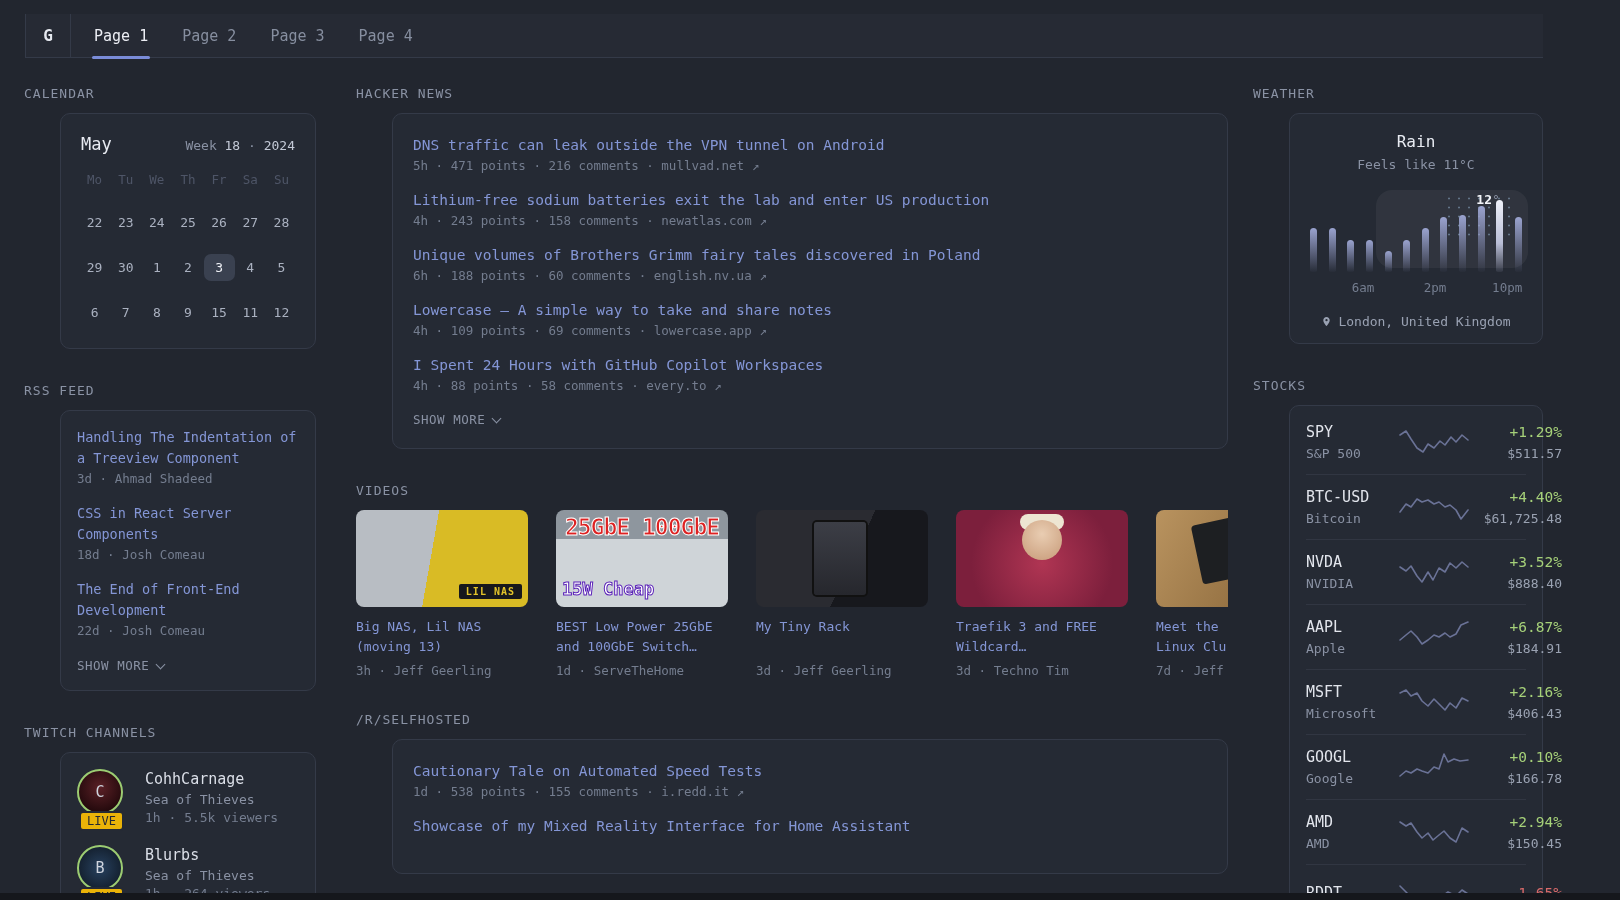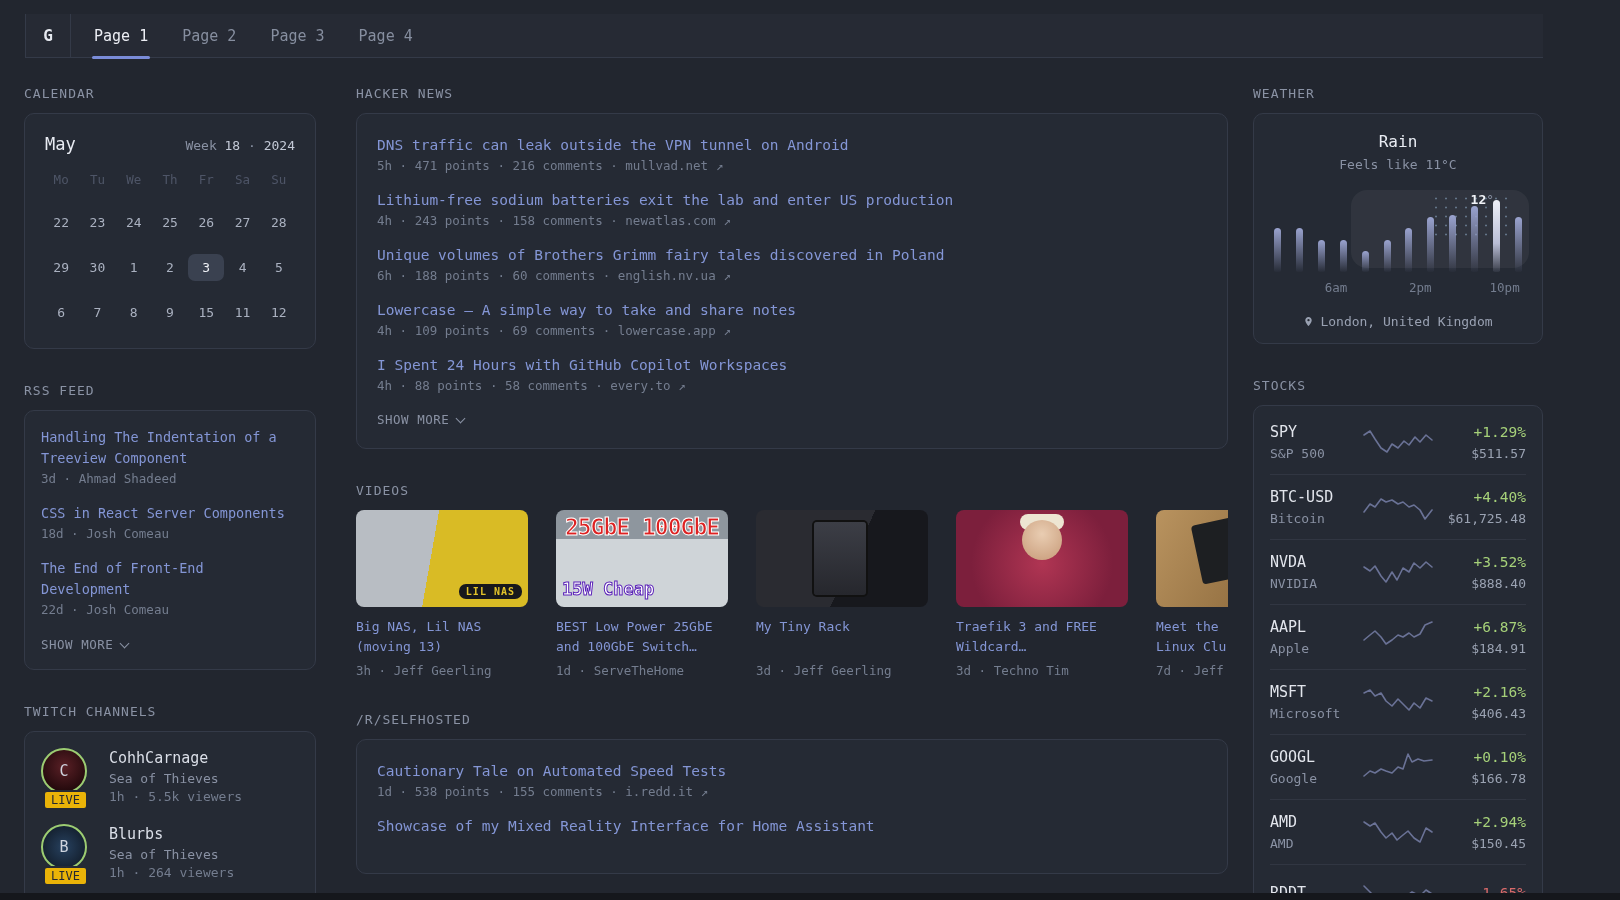--- a/index.html
+++ b/index.html
@@ -20,21 +20,21 @@
   .nav-tab.active { color:#eceef4; }
   .nav-tab.active::after { content:""; position:absolute; left:-2px; right:-2px; bottom:-2px;
                            height:3px; border-radius:2px; background:#7a8cd8; }
   
   .cols { display:flex; margin:28px 0 0 24px; }
   .col-left   { width:292px; margin-right:40px; flex:none;}
   .col-middle { width:872px; margin-right:25px; flex:none; overflow:hidden;}
   .col-right  { width:290px; flex:none;}
   .section-title { font-size:13px; letter-spacing:1px; color:#8a92a4; margin-bottom:12px; }
   .widget { margin-bottom:34px; }
-  .card { background:#252a34; border:1px solid #343a48; border-radius:10px; padding:16px; }
+  .card { background:#252a34; border:1px solid #343a48; border-radius:10px; padding:16px;margin-left:36px; }
   .link { color:#8496d6; cursor:pointer; }
   
   .cal-head { display:flex; justify-content:space-between; align-items:baseline; padding:4px 4px 14px 4px;}
   .cal-month { font-size:17px; color:#e8ebf2; }
   .cal-week { font-size:13px; color:#c3c9d6;}
   .cal-week .dim { color:#8a92a4; }
   .cal-grid { display:grid; grid-template-columns:repeat(7,1fr); row-gap:18px; text-align:center; padding:0 2px 6px;}
   .cal-dh { font-size:12.5px; color:#4e5567; padding:4px 0;}
   .cal-cell { font-size:13px; color:#aab1c0; padding:6px 0; border-radius:7px;}
   .cal-cell.today { background:#3a4150; color:#eef0f5; }
@@ -63,21 +63,21 @@
   
   .hn-item { margin-bottom:16px; }
   .hn-title { font-size:14.5px; line-height:22px; display:block;}
   .hn-meta { font-size:12.5px; color:#747d8f; margin-top:2px;}
   
   .video-row { display:flex; gap:28px; }
   .video-card { width:172px; flex:none; }
   .thumb { width:172px; height:97px; border-radius:8px; overflow:hidden; position:relative; cursor:pointer;}
   .thumb-1 { background:linear-gradient(100deg,#b8bdc3 0 44%,#d9bb25 44%); }
   .thumb-1 .badge { position:absolute; right:6px; bottom:8px; background:#17181c; color:#e4c42a;
-                    font-size:10px; font-weight:bold; padding:2px 7px; border-radius:7px; letter-spacing:1px;}
+                    font-size:10px; font-weight:bold; padding:2px 7px; border-radius:2px; letter-spacing:1px;}
   .thumb-2 { background:linear-gradient(180deg,#8e969e 0 30%,#cfd4d8 30%); }
   .thumb-2 .t-top { position:absolute; top:4px; left:0; right:0; text-align:center; font-size:23px; font-weight:bold;
                     color:#d22; -webkit-text-stroke:1px #fff; letter-spacing:-1px;}
   .thumb-2 .t-bottom { position:absolute; bottom:8px; left:6px; font-size:17px; font-weight:bold;
                        color:#fff; -webkit-text-stroke:1px #5a21b8;}
   .thumb-3 { background:linear-gradient(115deg,#2a2b31 0 55%,#17181d 55%),#222; }
   .thumb-3 .rack { position:absolute; left:58px; top:12px; width:52px; height:73px; background:
                    linear-gradient(180deg,#3c3e46,#26272d); border-radius:3px; box-shadow:0 0 0 2px #111;}
   .thumb-4 { background:radial-gradient(circle at 50% 55%, #b03553, #7c1f3c 70%); }
   .thumb-4 .face { position:absolute; left:66px; top:10px; width:40px; height:40px; border-radius:50%;

